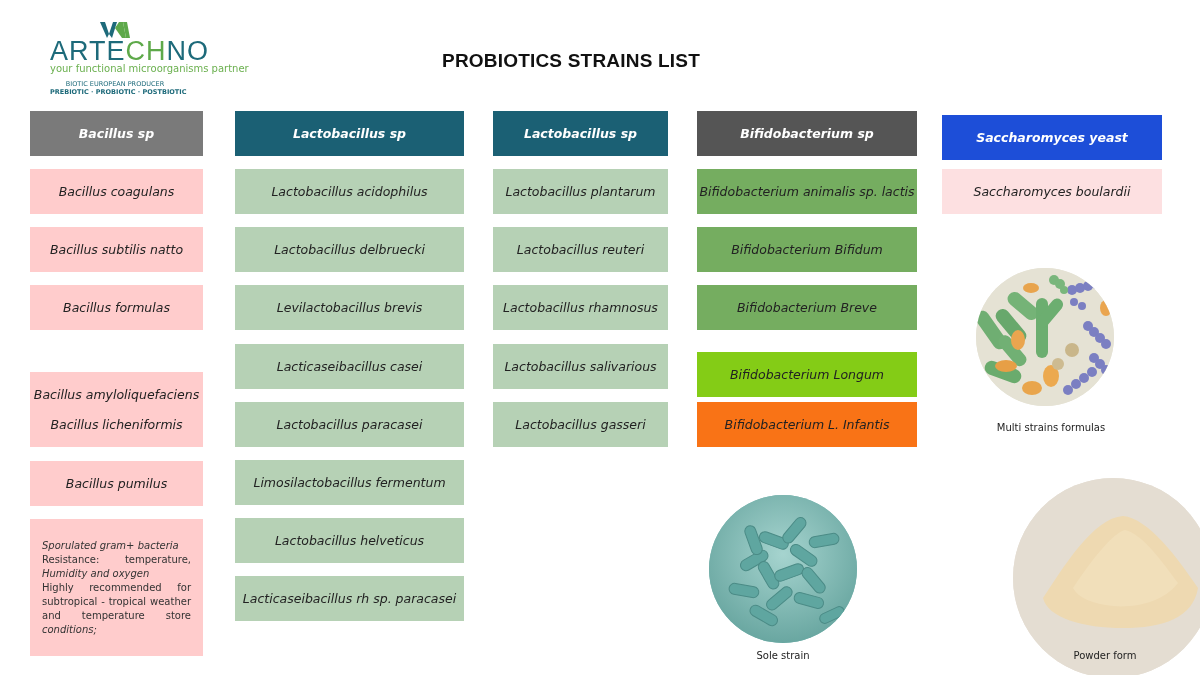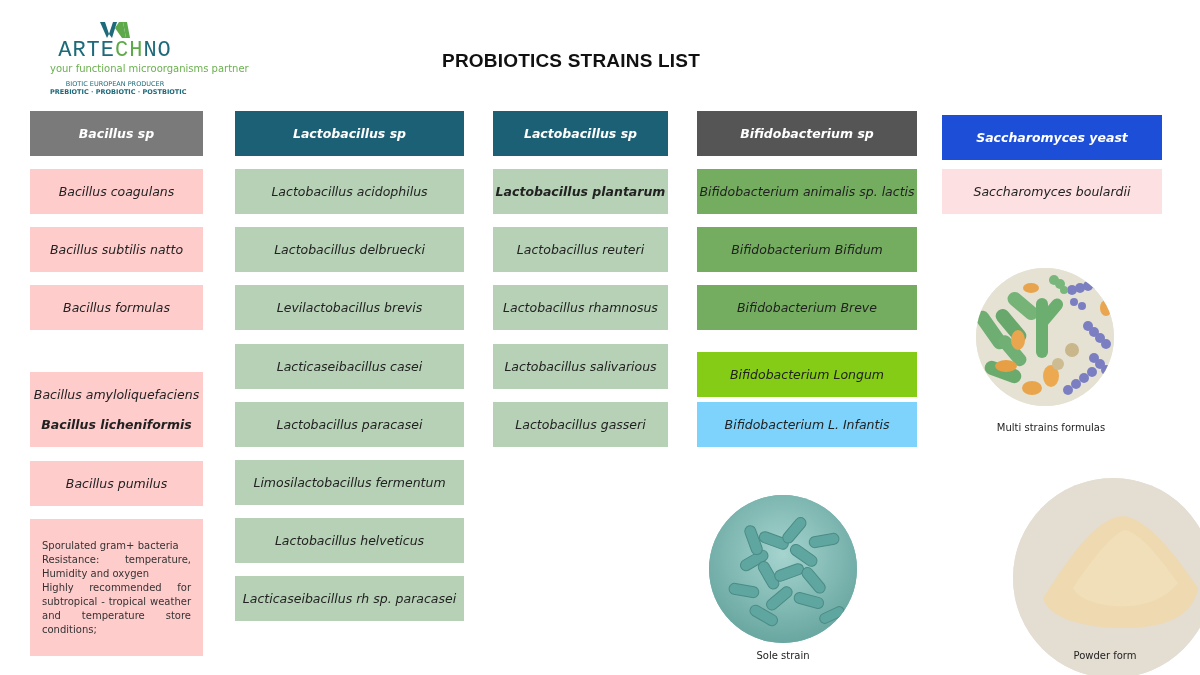--- a/index.html
+++ b/index.html
@@ -1,39 +1,39 @@
 <!DOCTYPE html>
 <html><head>
 <meta charset="utf-8">
 <style>
   * { box-sizing: border-box; margin: 0; padding: 0; }
   html, body { width: 1200px; height: 675px; background: #ffffff; overflow: hidden; }
   body { position: relative; font-family: "DejaVu Sans", sans-serif; color: #222; }
 
   .logo { position: absolute; left: 50px; top: 22px; width: 130px; text-align: center; }
   .logo-mark { width: 30px; height: 16px; margin: 0 auto 2px auto; display: block; }
-  .logo-name { font-family: Liberation Mono, monospace; font-size: 22px; letter-spacing: 1px; line-height: 22px; color: #1d6a7a; }
+  .logo-name { font-family: Liberation Sans, sans-serif; font-size: 27px; letter-spacing: 1px; line-height: 22px; color: #1d6a7a; }
   .logo-name .green { color: #5ea94a; }
   .logo-tag { font-size: 10px; color: #6bb04f; margin-top: 1px; white-space: nowrap; }
   .logo-sub1 { font-size: 6.5px; color: #1d6a7a; margin-top: 6px; white-space: nowrap; }
   .logo-sub2 { font-size: 6.5px; color: #1d6a7a; font-weight: bold; white-space: nowrap; }
 
   .page-title { position: absolute; left: 0; width: 1142px; top: 50px; text-align: center;
     font-family: "Liberation Sans", sans-serif; font-weight: bold; font-size: 19px; color: #111; letter-spacing: 0.2px; padding-left: 0; }
   .page-title span { display: inline-block; margin-left: 0; }
 
   .col { position: absolute; top: 111px; }
   .box { position: absolute; left: 0; width: 100%; height: 45px; display: flex; align-items: center; justify-content: center;
     font-family: "DejaVu Sans", sans-serif; font-style: italic; font-size: 12.5px; color: #222; text-align: center; white-space: nowrap; }
   .hdr { color: #fff; font-weight: bold; }
 
   .note { position: absolute; left: 0; width: 100%; height: 137px; background: #ffcccc;
     padding: 20px 12px 0 12px; font-size: 10px; line-height: 14px; color: #333; text-align: justify; }
   .note div { text-align: justify; text-align-last: justify; }
-  .note div.last { text-align-last: left; }
+  .note div.last { text-align-last: left; font-style: italic; }
 
   .photo { position: absolute; border-radius: 50%; overflow: hidden; }
   .caption { position: absolute; font-size: 10px; color: #222; text-align: center; white-space: nowrap; }
 </style>
 </head>
 <body>
 
 <div class="logo">
   <svg class="logo-mark" viewBox="0 0 30 16">
     <polygon points="0,0 5,0 9,12 7,16" fill="#1d6a7a"></polygon>
@@ -50,21 +50,21 @@
 <div class="page-title" style="left:384px; width:374px;text-decoration:underline;">
   <span>PROBIOTICS STRAINS LIST</span>
 </div>
 
 <div class="col" style="left:30px; width:173px;">
   <div class="box hdr" style="top:0; background:#7a7a7a;">Bacillus sp</div>
   <div class="box" style="top:58px; background:#ffcccc;">Bacillus coagulans</div>
   <div class="box" style="top:116px; background:#ffcccc;">Bacillus subtilis natto</div>
   <div class="box" style="top:174px; background:#ffcccc;">Bacillus formulas</div>
   <div class="box" style="top:233px; background:#ffcccc;margin-top:28px;">Bacillus amyloliquefaciens</div>
-  <div class="box" style="top:291px; background:#ffcccc;font-weight:bold;">Bacillus licheniformis</div>
+  <div class="box" style="top:291px; background:#ffcccc;">Bacillus licheniformis</div>
   <div class="box" style="top:350px; background:#ffcccc;">Bacillus pumilus</div>
   <div class="note" style="top:408px;">
     <div class="last">Sporulated gram+ bacteria</div>
     <div>Resistance: temperature,</div>
     <div class="last">Humidity and oxygen</div>
     <div>Highly recommended for</div>
     <div>subtropical - tropical weather</div>
     <div>and temperature store</div>
     <div class="last">conditions;</div>
   </div>
@@ -77,34 +77,34 @@
   <div class="box" style="top:174px; background:#b6d1b5;">Levilactobacillus brevis</div>
   <div class="box" style="top:233px; background:#b6d1b5;">Lacticaseibacillus casei</div>
   <div class="box" style="top:291px; background:#b6d1b5;">Lactobacillus paracasei</div>
   <div class="box" style="top:349px; background:#b6d1b5;">Limosilactobacillus fermentum</div>
   <div class="box" style="top:407px; background:#b6d1b5;">Lactobacillus helveticus</div>
   <div class="box" style="top:465px; background:#b6d1b5;">Lacticaseibacillus rh sp. paracasei</div>
 </div>
 
 <div class="col" style="left:493px; width:175px;">
   <div class="box hdr" style="top:0; background:#1b6074;">Lactobacillus sp</div>
-  <div class="box" style="top:58px; background:#b6d1b5;font-weight:bold;">Lactobacillus plantarum</div>
+  <div class="box" style="top:58px; background:#b6d1b5;">Lactobacillus plantarum</div>
   <div class="box" style="top:116px; background:#b6d1b5;">Lactobacillus reuteri</div>
   <div class="box" style="top:174px; background:#b6d1b5;">Lactobacillus rhamnosus</div>
   <div class="box" style="top:233px; background:#b6d1b5;">Lactobacillus salivarious</div>
   <div class="box" style="top:291px; background:#b6d1b5;">Lactobacillus gasseri</div>
 </div>
 
 <div class="col" style="left:697px; width:220px;">
   <div class="box hdr" style="top:0; background:#555555;">Bifidobacterium sp</div>
   <div class="box" style="top:58px; background:#75ad60;">Bifidobacterium animalis sp. lactis</div>
   <div class="box" style="top:116px; background:#75ad60;">Bifidobacterium Bifidum</div>
   <div class="box" style="top:174px; background:#75ad60;">Bifidobacterium Breve</div>
   <div class="box" style="top:241px; background:#84cc16;">Bifidobacterium Longum</div>
-  <div class="box" style="top:291px; background:#7dd3fc;">Bifidobacterium L. Infantis</div>
+  <div class="box" style="top:291px; background:#f97316;">Bifidobacterium L. Infantis</div>
 </div>
 
 <div class="col" style="left:942px; width:220px;">
   <div class="box hdr" style="top:4px; background:#1d4ed8;">Saccharomyces yeast</div>
   <div class="box" style="top:58px; background:#fde0e1;">Saccharomyces boulardii</div>
 </div>
 
 <div class="photo" style="left:976px; top:268px; width:138px; height:138px; background:#e9e6da;">
   <svg width="138" height="138" viewBox="0 0 138 138">
     <rect width="138" height="138" fill="#e5e2d4"></rect>

